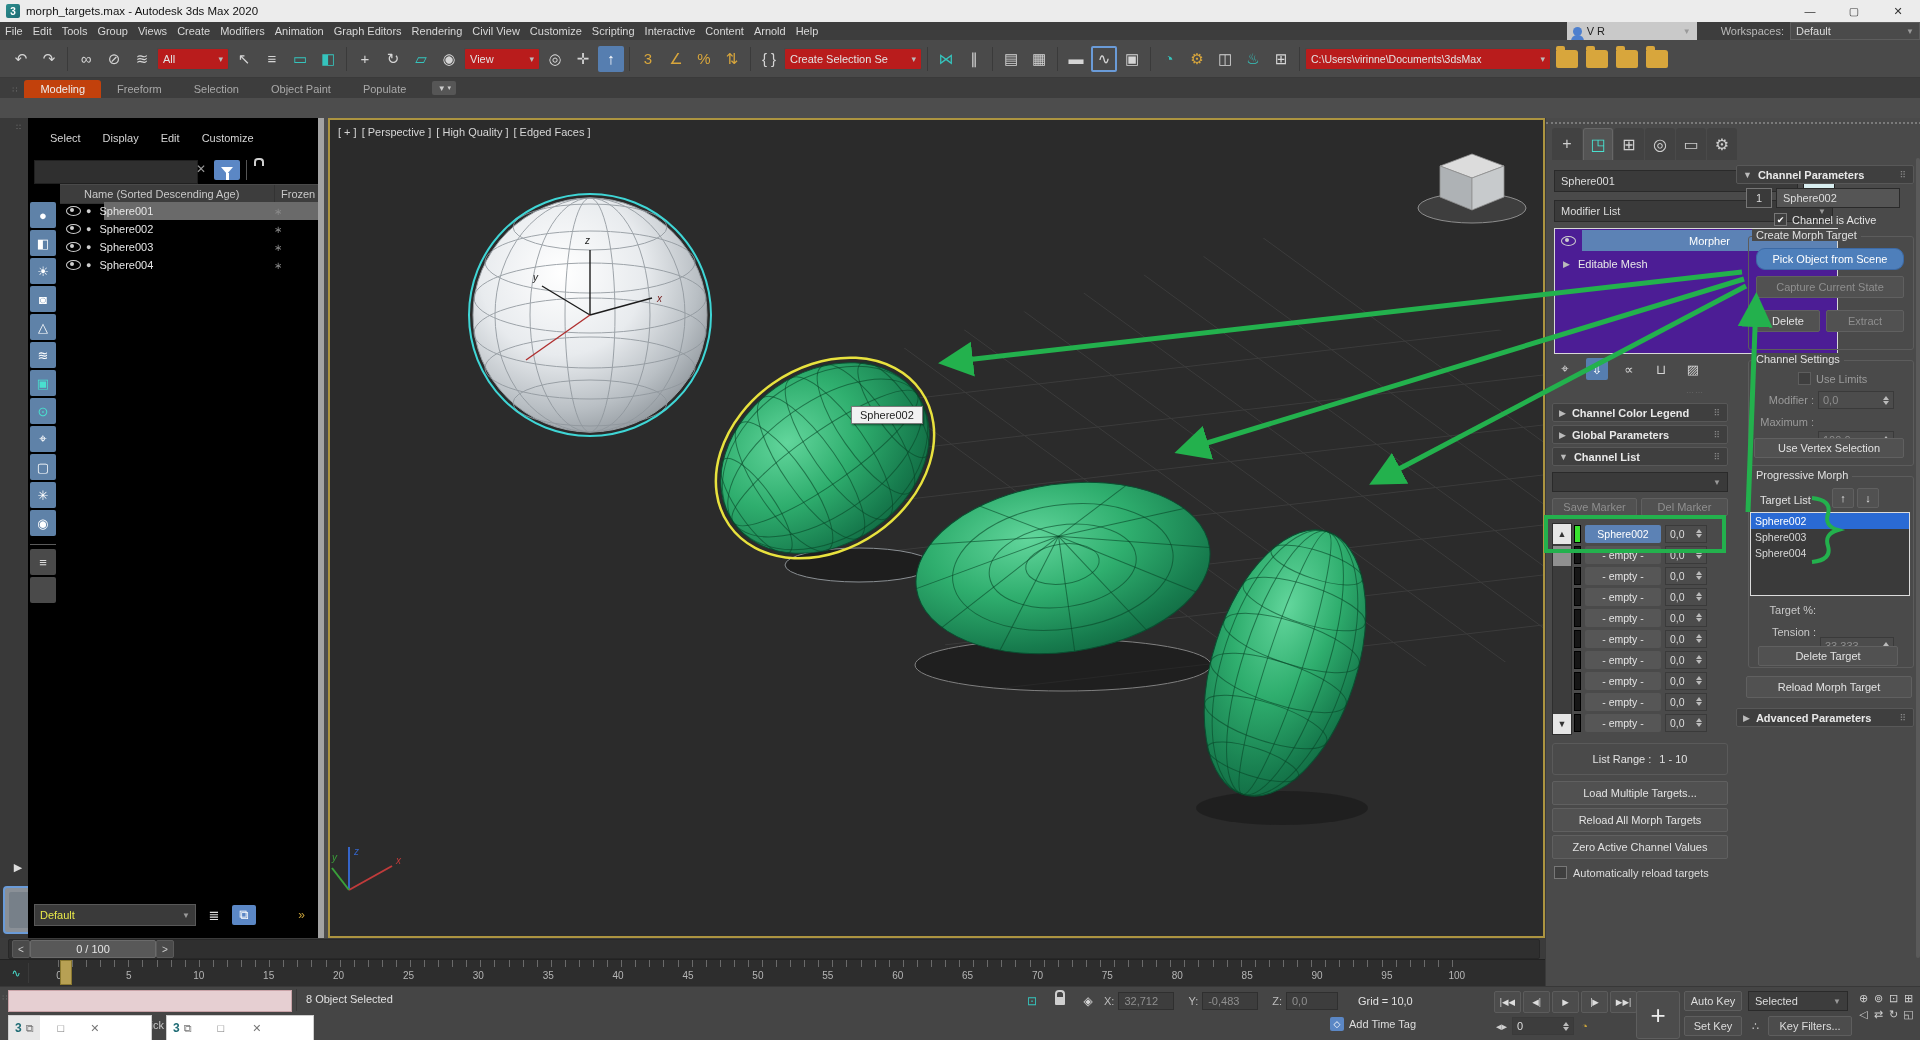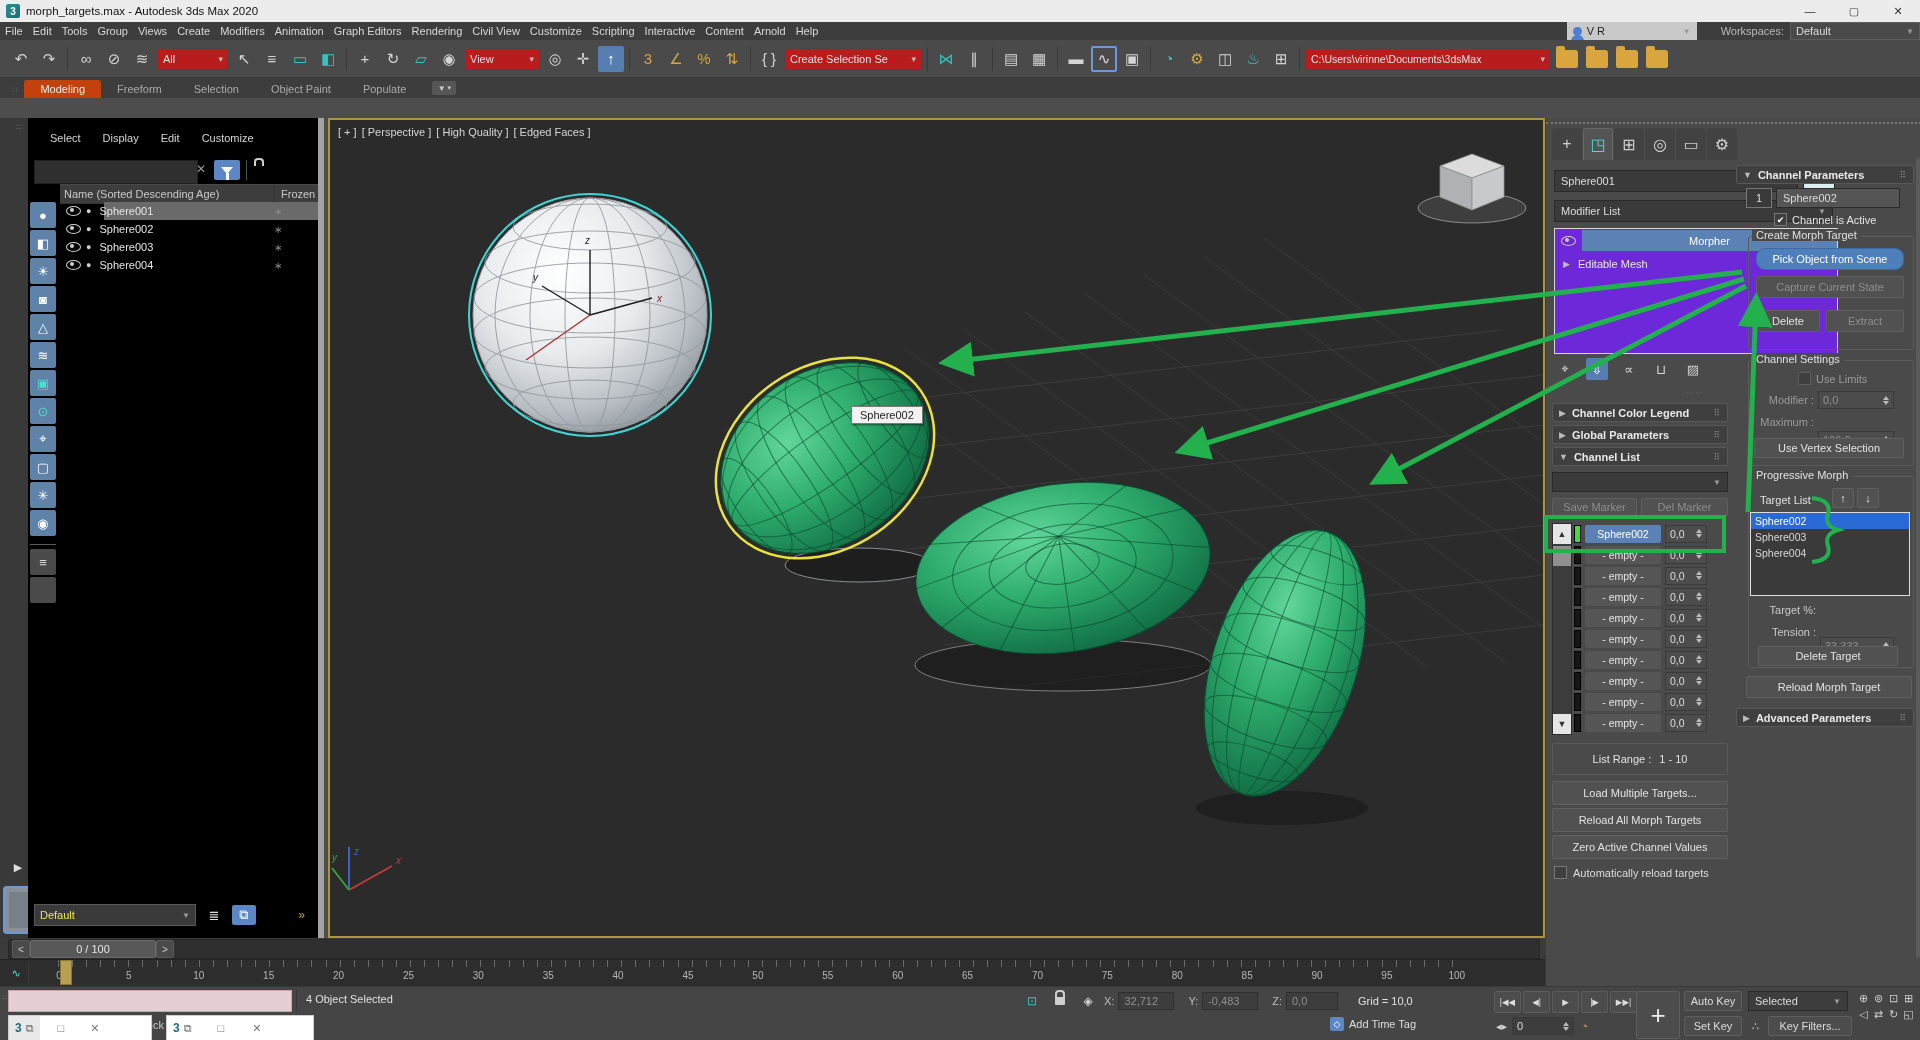--- a/index.html
+++ b/index.html
@@ -257,21 +257,21 @@
         <span>Customize</span>
       </div>
     <input class="exp-search" type="text" style="">
     <span class="exp-clear">✕</span>
     <span class="funnelbtn">
         <span class="funnel"></span>
       </span>
     <span style="position:absolute;left:218px;top:42px;height:20px;border-left:1px solid #555;"></span>
     <span style="position:absolute;left:226px;top:47px;"><span class="lock"></span></span>
     <div class="exp-header">
-      <span style="padding-left:4px;">Name (Sorted Descending Age)</span>
+      <span style="padding-left:4px;margin-left:20px;">Name (Sorted Descending Age)</span>
       <span class="col2">Frozen</span>
     </div>
     <div class="exp-rows">
 
         <div class="exp-row selected">
           <span class="eye"></span>
           <span class="rdot">●</span>
           <span class="nm">Sphere001</span>
           <span class="fz">∗</span>
         </div>
@@ -480,21 +480,21 @@
         <span class="cptab">▭</span>
         <span class="cptab">⚙</span>
       </div>
     <div class="a field" style="left:8px;top:52px;width:244px;height:22px;">Sphere001</div>
     <div class="a" style="left:257px;top:52px;width:30px;height:22px;background:#d9eef0;border:1px solid #222;"></div>
     <div class="a field" style="left:8px;top:82px;width:279px;height:22px;">
       <span>Modifier List</span>
         <span class="ddarrow">▼</span>
     </div>
 
-    <div class="a" style="left:8px;top:110px;width:282px;height:124px;background:#6d28d9;border:1px solid #d8d8d8;">
+    <div class="a" style="left:8px;top:110px;width:282px;height:124px;background:#4c1d95;border:1px solid #d8d8d8;">
       <div class="flex" style="height:23px;">
         <span class="eye" style="margin:0 6px;"></span>
         <span style="flex:1;height:21px;background:#5c82b5;color:#fff;display:flex;align-items:center;justify-content:center;">Morpher</span>
       </div>
       <div class="flex" style="height:23px;color:#e8e8e8;">
         <span style="margin:0 8px;font-size:9px;color:#bbb;">▶</span>
         <span>Editable Mesh</span>
       </div>
     </div>
     <div class="a flex" style="left:8px;top:240px;gap:10px;">
@@ -782,21 +782,21 @@
         <span>95</span>
         <span>100</span>
       </div>
     <div class="rhandle"></div>
   </div>
 
   <div class="a statusbar">
     <span class="grip a" style="left:2px;top:6px;">⁞⁞</span>
     <div class="pinkbox"></div>
     <span class="a" style="left:296px;top:2px;height:22px;border-left:1px solid #383838;"></span>
-    <div class="selinfo">4 Object Selected</div>
+    <div class="selinfo">8 Object Selected</div>
     <div class="prompt">lick</div>
 
     <div class="miniwin" style="left:8px;width:142px;">
       <span class="iconarea hl">
           <span class="mw3">3</span>
           <span>⧉</span>
         </span>
       <span style="margin-left:18px;">□</span>
       <span style="margin-left:26px;">✕</span>
     </div>

